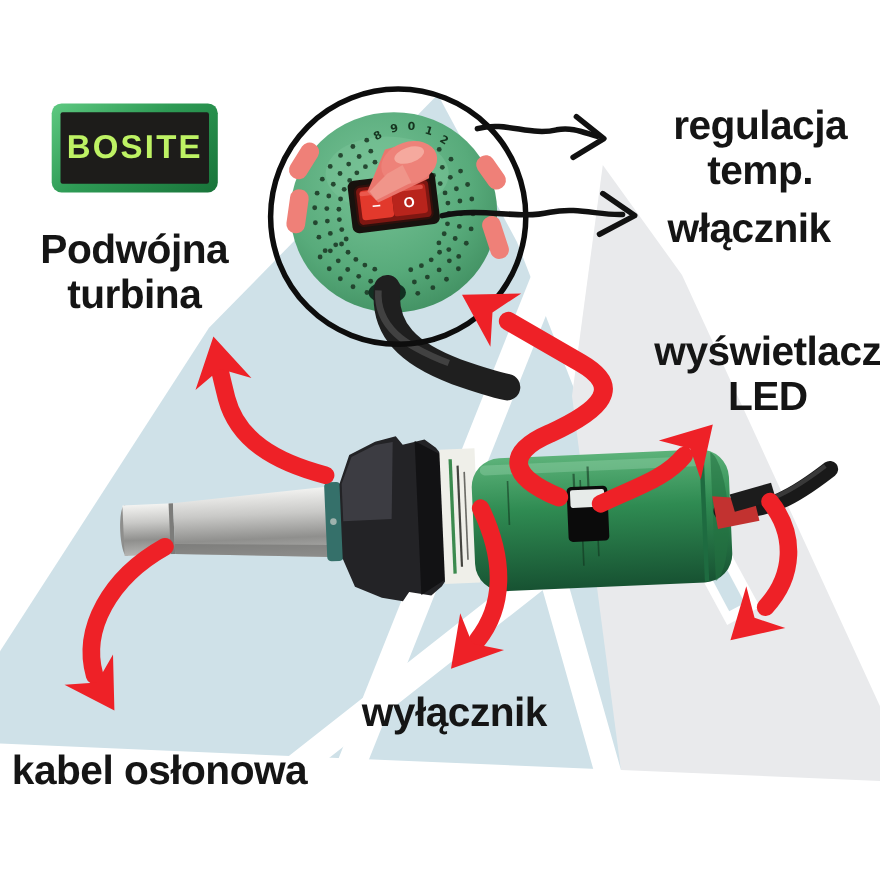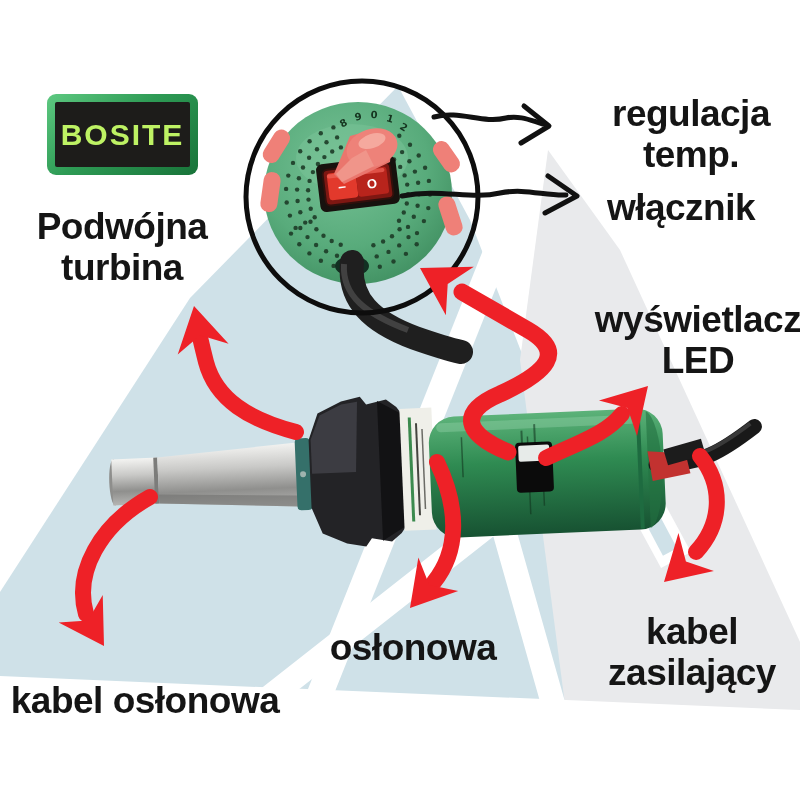--- a/index.html
+++ b/index.html
@@ -266,25 +266,21 @@
 <div class="label" style="left:681px;top:188px;">
   <span>włącznik</span>
 </div>
 
 <div class="label" style="left:678px;top:300px;margin-left:20px;">
   <span>wyświetlacz</span>
   <span>LED</span>
 </div>
 
 <div class="label" style="left:413px;top:628px;">
-  <span>osłonowa</span>
-</div>
-
-<div class="label" style="left:692px;top:612px;">
-  <span>kabel</span>
-  <span>zasilający</span>
-</div>
+  <span>wyłącznik</span>
+</div>
+
 
 <div class="label" style="left:145px;top:681px;">
   <span>kabel osłonowa</span>
 </div>
 
 </div>
 
 </body></html>

